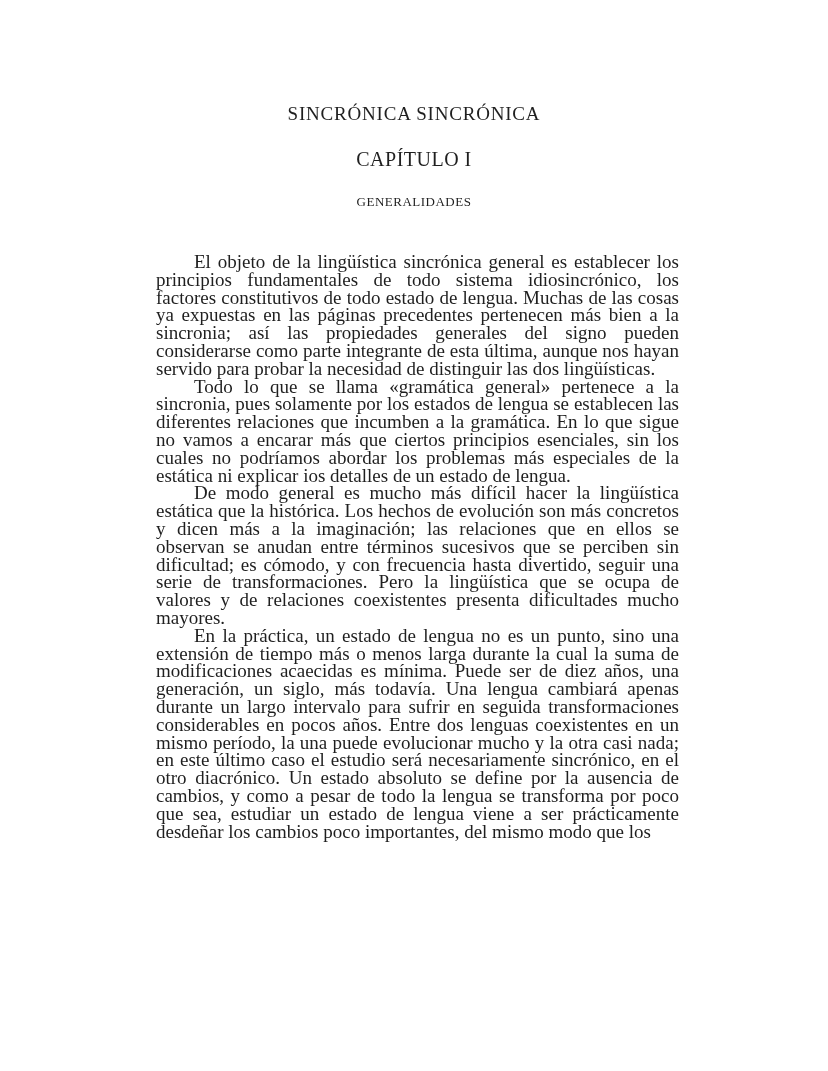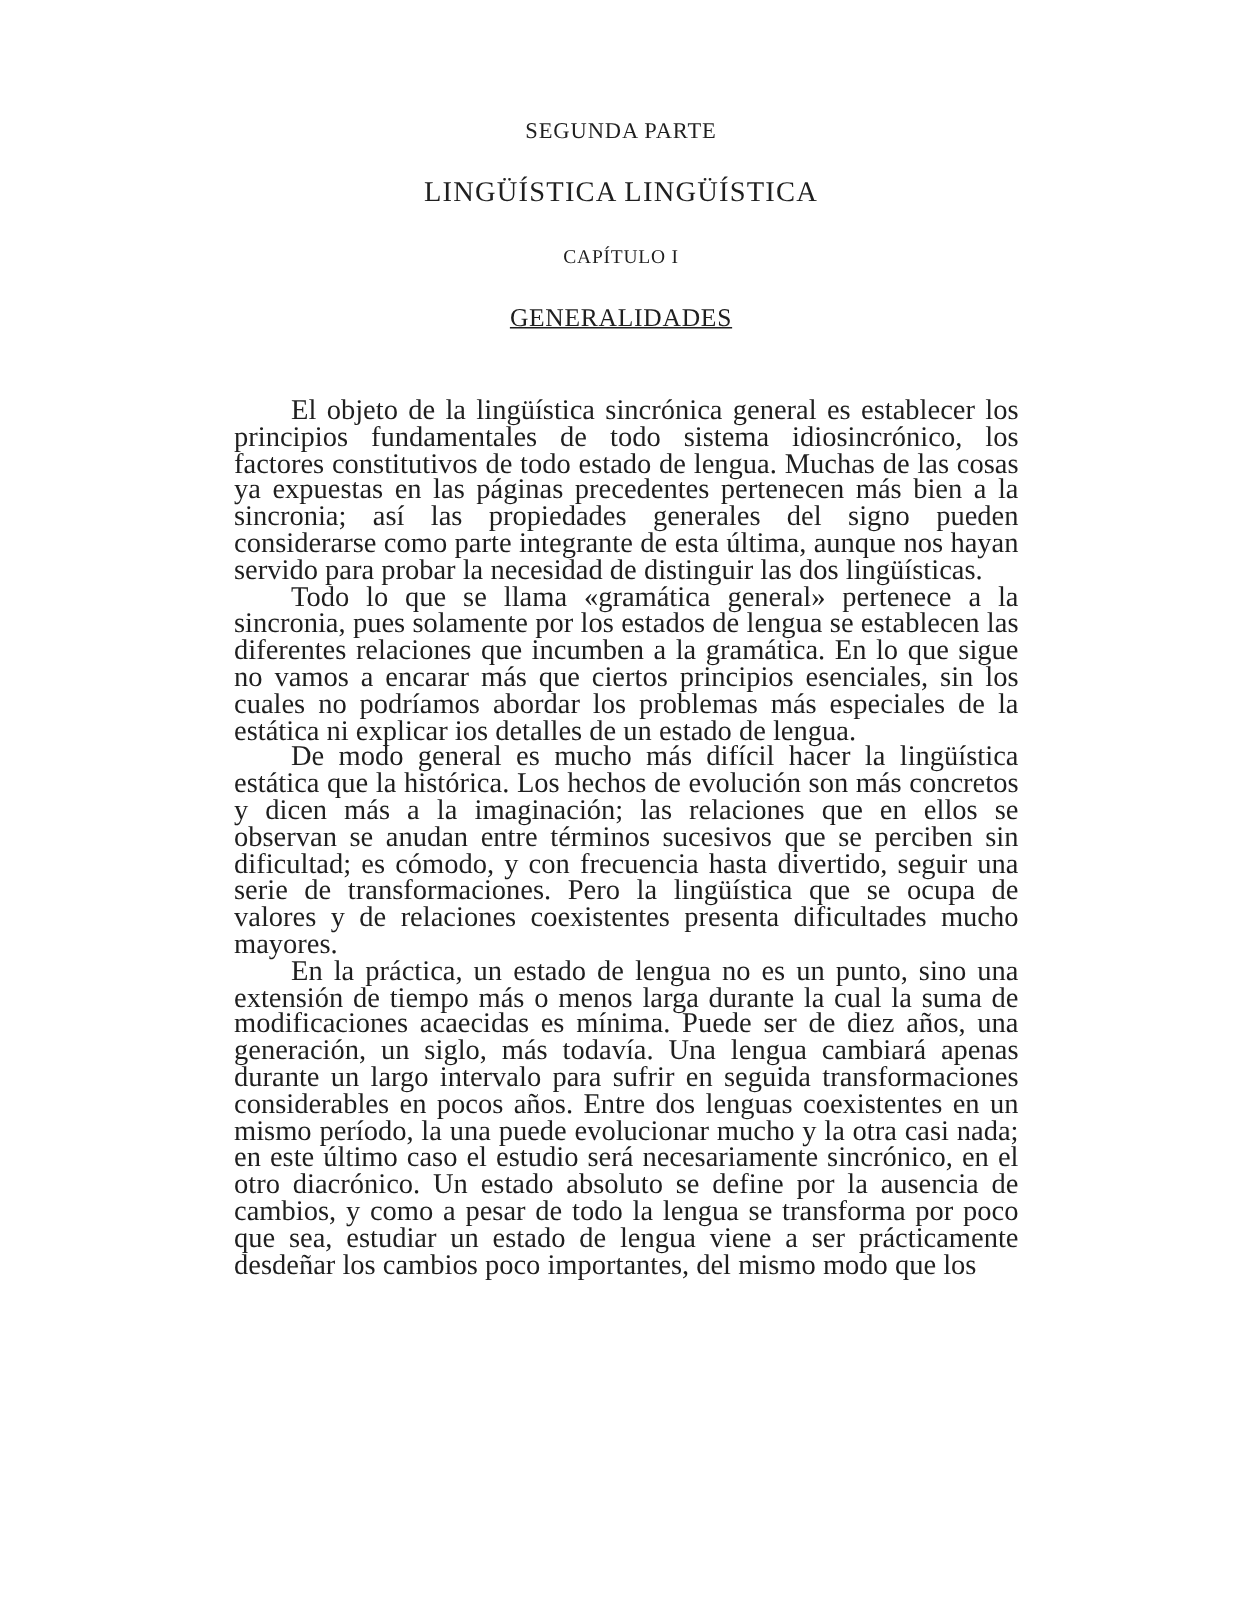--- a/index.html
+++ b/index.html
@@ -26,33 +26,32 @@
     line-height: 1;
   }
   .section-title {
     font-size: 19px;
     font-weight: normal;
     letter-spacing: 0.8px;
     line-height: 1;
     margin: 23px 0 0 0;
   }
   .chapter-heading {
-    font-size: 13px;
+    font-size: 20px;
     letter-spacing: 0.5px;
     line-height: 1;
     margin-top: 26px;
     text-align: center;
   }
   .chapter-title {
-    font-size: 17px;
+    font-size: 13px;
     font-weight: normal;
     letter-spacing: 0.5px;
     line-height: 1;
     margin: 26px 0 0 0;
-    text-decoration: underline;
   }
   .body-text {
     margin-top: 45px;
     margin-left: 156px;
     width: 523px;
     font-size: 19px;
     line-height: 17.8px;
     text-align: justify;
   }
   .body-text p {
@@ -60,22 +59,21 @@
     padding: 0;
     text-indent: 38px;
   }
 </style>
 </head>
 <body>
 
 <div class="page">
 
   <div class="front-matter">
-    <div class="part-heading">SEGUNDA PARTE</div>
-    <h1 class="section-title">LINGÜÍSTICA LINGÜÍSTICA</h1>
+    <h1 class="section-title">SINCRÓNICA SINCRÓNICA</h1>
     <div class="chapter-heading">CAPÍTULO I</div>
     <h2 class="chapter-title">GENERALIDADES</h2>
   </div>
 
   <div class="body-text">
     <p>El objeto de la lingüística sincrónica general es establecer los principios fundamentales de todo sistema idiosincrónico, los factores constitutivos de todo estado de lengua. Muchas de las cosas ya expuestas en las páginas precedentes pertenecen más bien a la sincronia; así las propiedades generales del signo pueden considerarse como parte integrante de esta última, aunque nos hayan servido para probar la necesidad de distinguir las dos lingüísticas.</p>
     <p>Todo lo que se llama «gramática general» pertenece a la sincronia, pues solamente por los estados de lengua se establecen las diferentes relaciones que incumben a la gramática. En lo que sigue no vamos a encarar más que ciertos principios esenciales, sin los cuales no podríamos abordar los problemas más especiales de la estática ni explicar ios detalles de un estado de lengua.</p>
     <p>De modo general es mucho más difícil hacer la lingüística estática que la histórica. Los hechos de evolución son más concretos y dicen más a la imaginación; las relaciones que en ellos se observan se anudan entre términos sucesivos que se perciben sin dificultad; es cómodo, y con frecuencia hasta divertido, seguir una serie de transformaciones. Pero la lingüística que se ocupa de valores y de relaciones coexistentes presenta dificultades mucho mayores.</p>
     <p>En la práctica, un estado de lengua no es un punto, sino una extensión de tiempo más o menos larga durante la cual la suma de modificaciones acaecidas es mínima. Puede ser de diez años, una generación, un siglo, más todavía. Una lengua cambiará apenas durante un largo intervalo para sufrir en seguida transformaciones considerables en pocos años. Entre dos lenguas coexistentes en un mismo período, la una puede evolucionar mucho y la otra casi nada; en este último caso el estudio será necesariamente sincrónico, en el otro diacrónico. Un estado absoluto se define por la ausencia de cambios, y como a pesar de todo la lengua se transforma por poco que sea, estudiar un estado de lengua viene a ser prácticamente desdeñar los cambios poco importantes, del mismo modo que los</p>
   </div>

